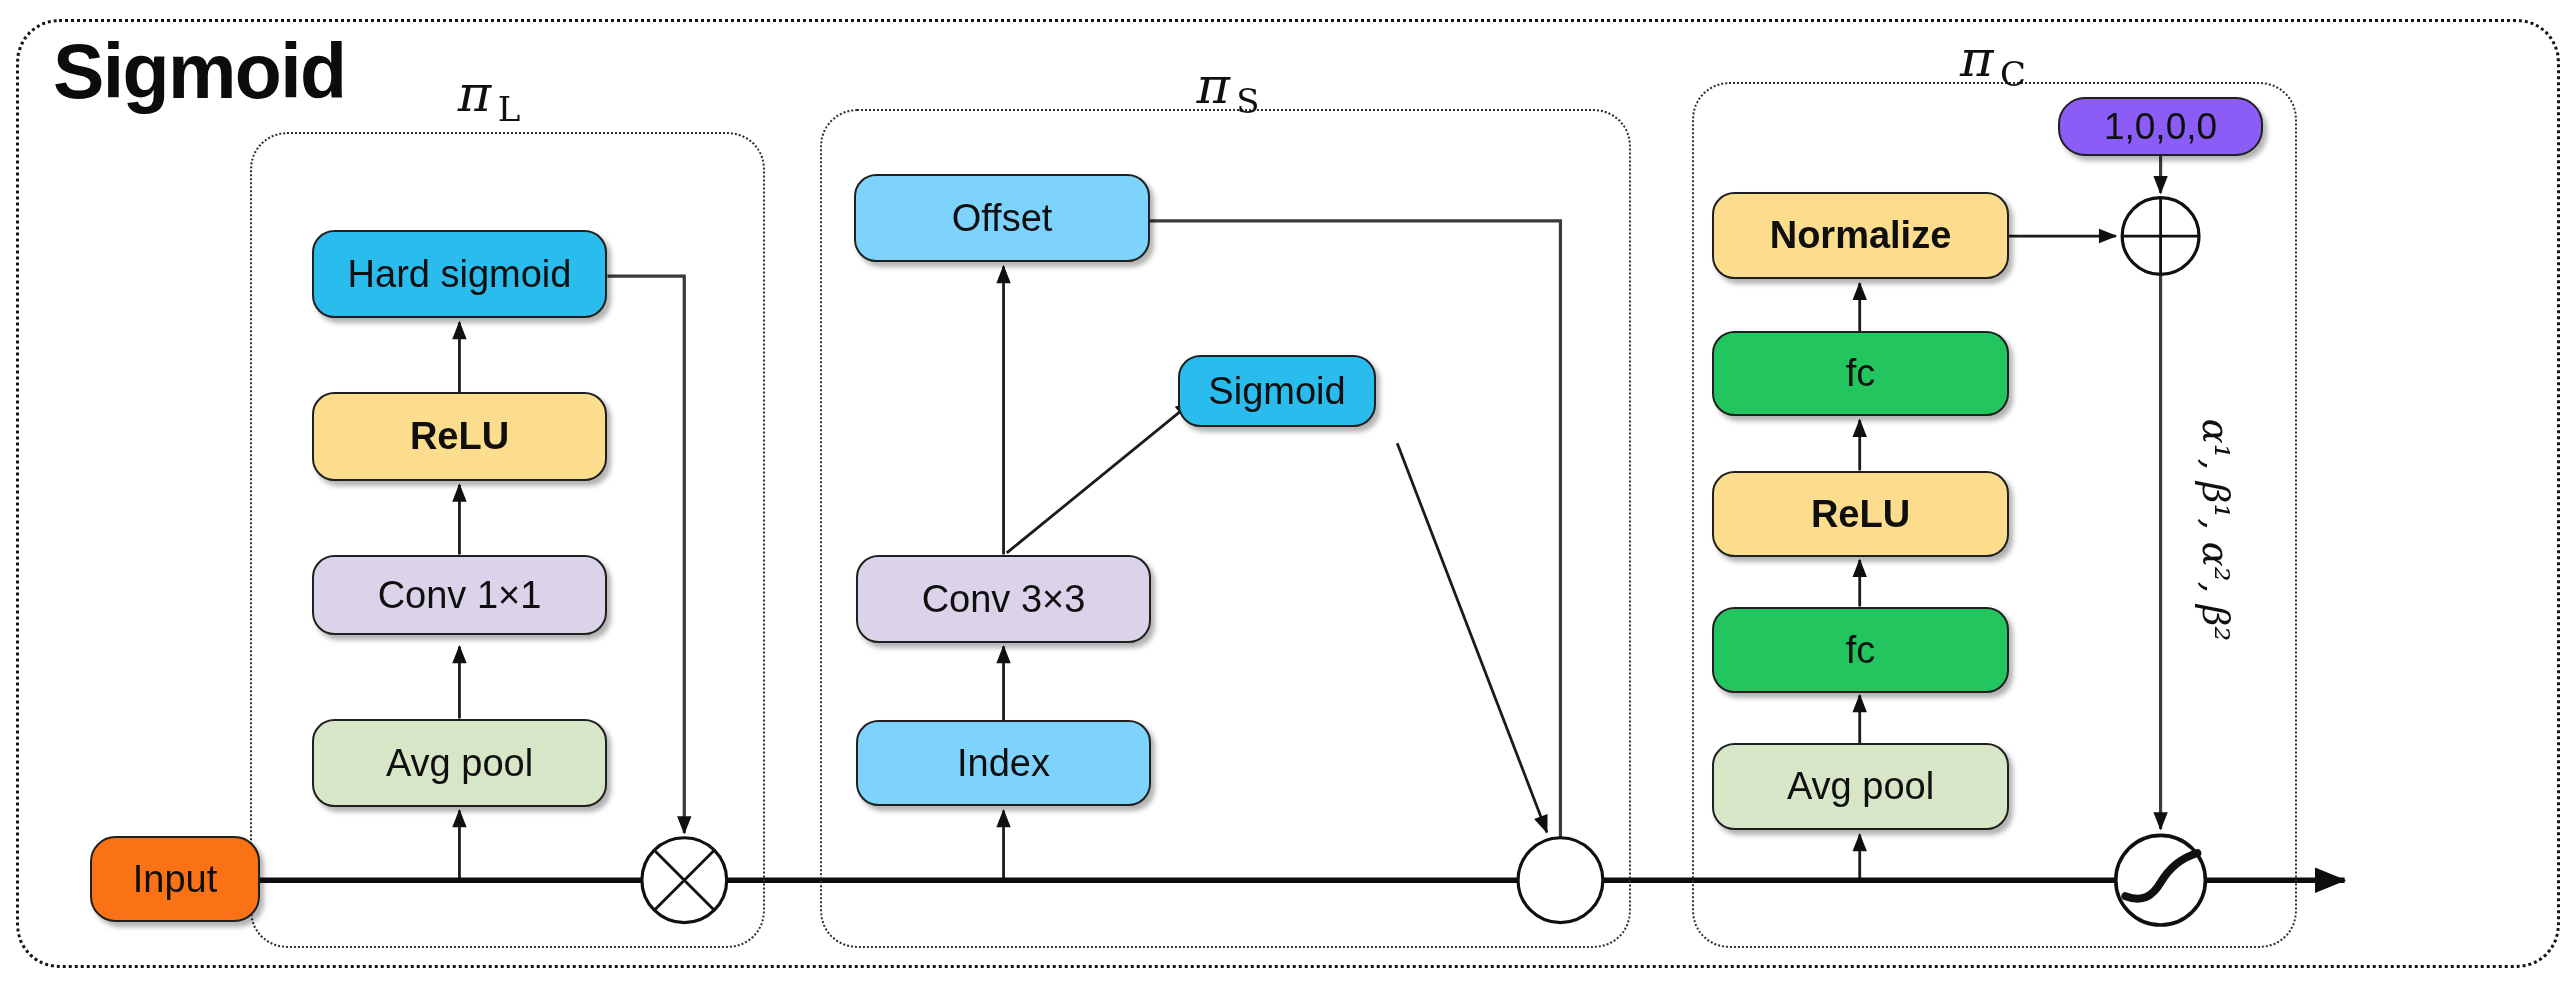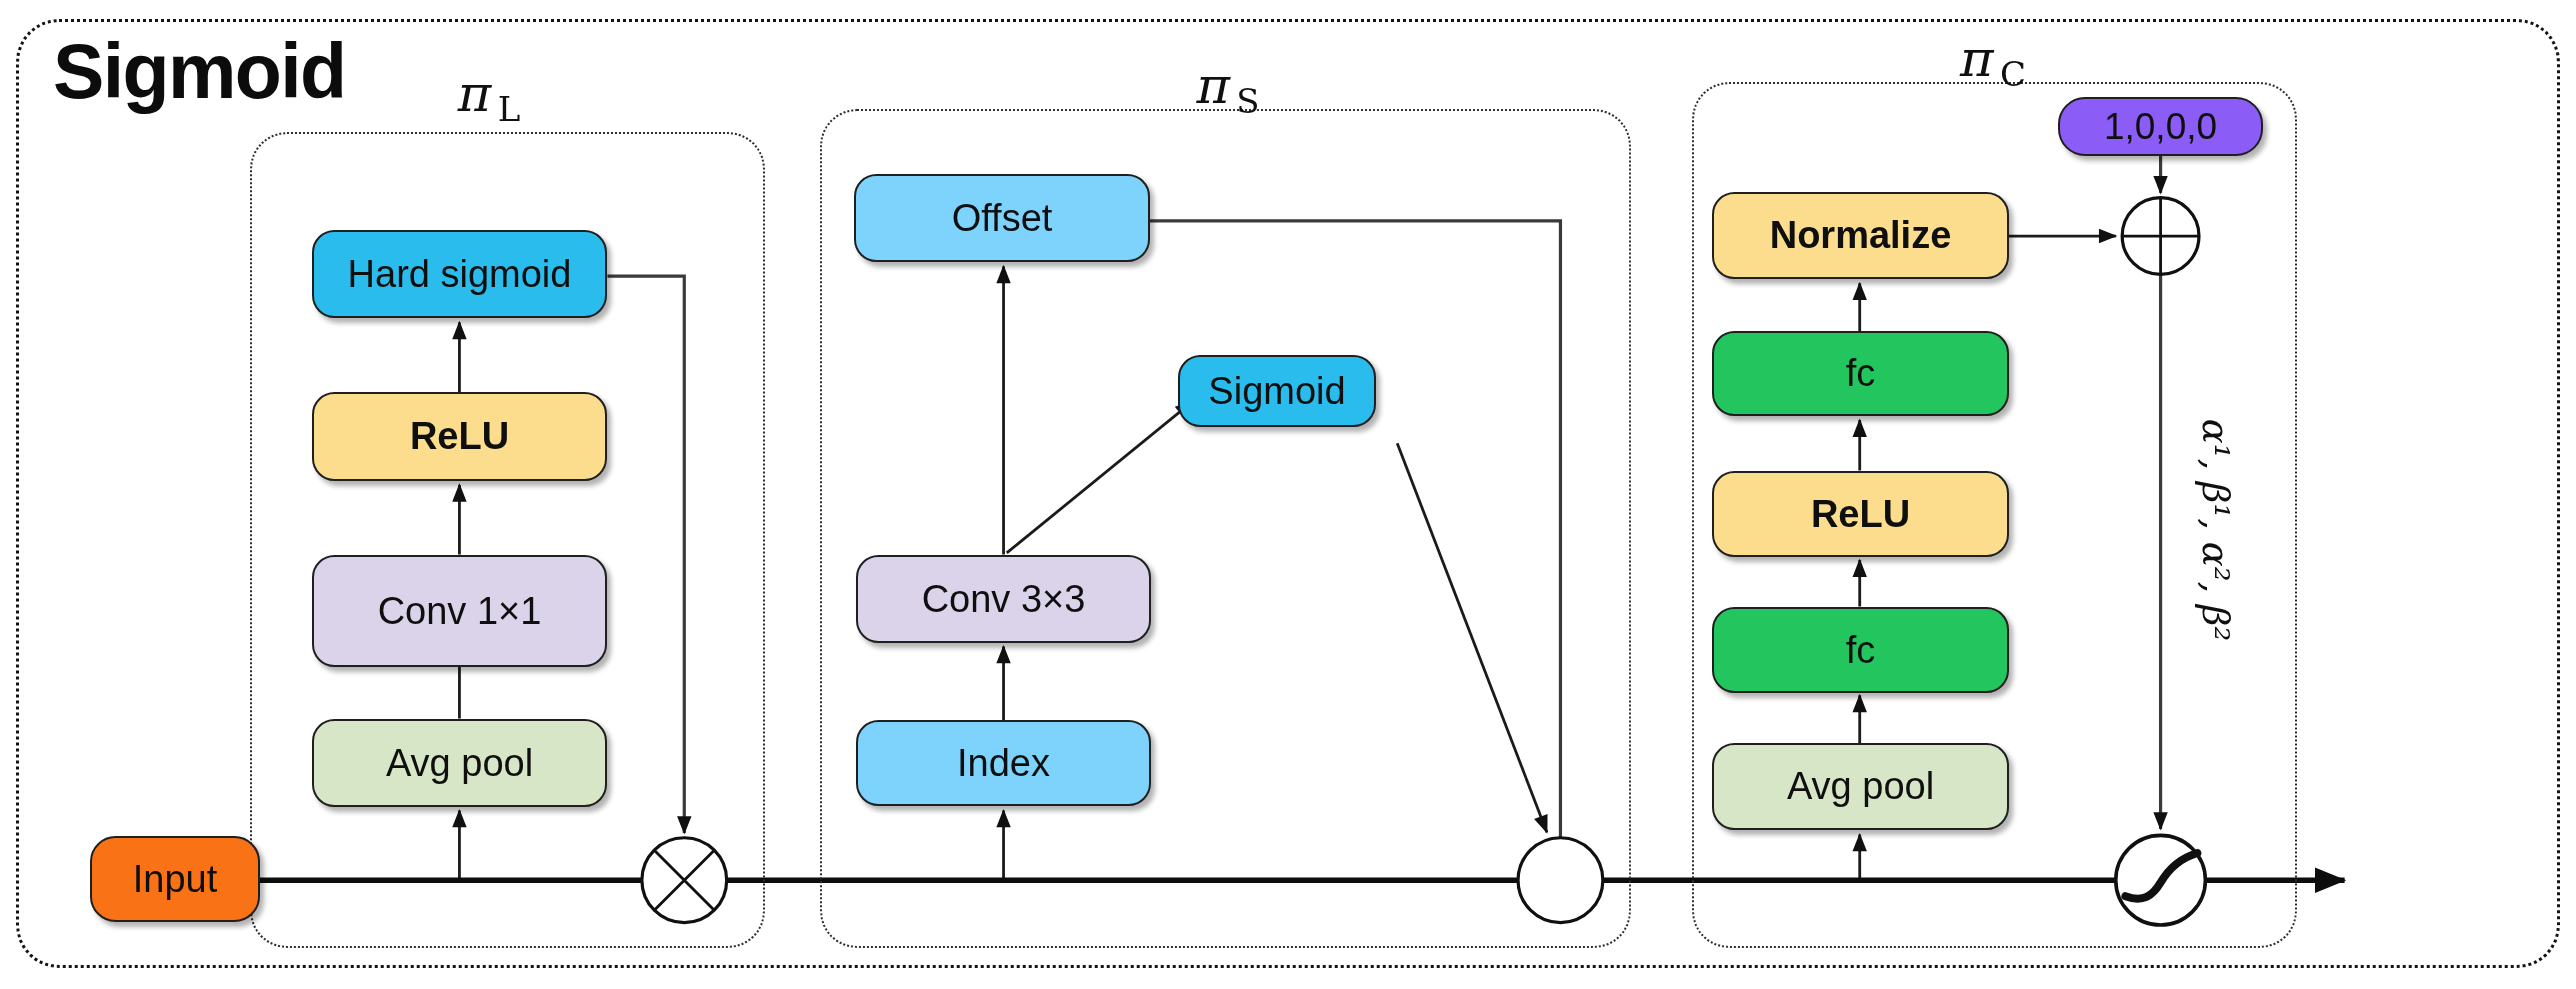--- a/index.html
+++ b/index.html
@@ -94,21 +94,21 @@
 
   <div class="dotted outer" style="left:16px;top:19px;width:2544px;height:949px;"></div>
   <div class="title">Sigmoid</div>
 
   <div class="dotted" style="left:250px;top:132px;width:515px;height:816px;"></div>
   <div class="pi-label" style="left:425px;top:64px;">
     <span>π</span><span class="pi-sub">L</span>
   </div>
   <div class="blk cyan" style="left:312px;top:230px;width:295px;height:88px;">Hard sigmoid</div>
   <div class="blk yellow" style="left:312px;top:392px;width:295px;height:89px;">ReLU</div>
-  <div class="blk purple" style="left:312px;top:555px;width:295px;height:112px;">Conv 1×1</div>
+  <div class="blk purple" style="left:312px;top:555px;width:295px;height:80px;">Conv 1×1</div>
   <div class="blk green" style="left:312px;top:719px;width:295px;height:88px;">Avg pool</div>
 
   <div class="dotted" style="left:820px;top:109px;width:811px;height:839px;"></div>
   <div class="pi-label" style="left:1164px;top:56px;">
     <span>π</span><span class="pi-sub">S</span>
   </div>
   <div class="blk pink" style="left:854px;top:174px;width:296px;height:88px;">Offset</div>
   <div class="blk cyan" style="left:1178px;top:355px;width:198px;height:72px;">Sigmoid</div>
   <div class="blk purple" style="left:856px;top:555px;width:295px;height:88px;">Conv 3×3</div>
   <div class="blk pink" style="left:856px;top:720px;width:295px;height:86px;">Index</div>

